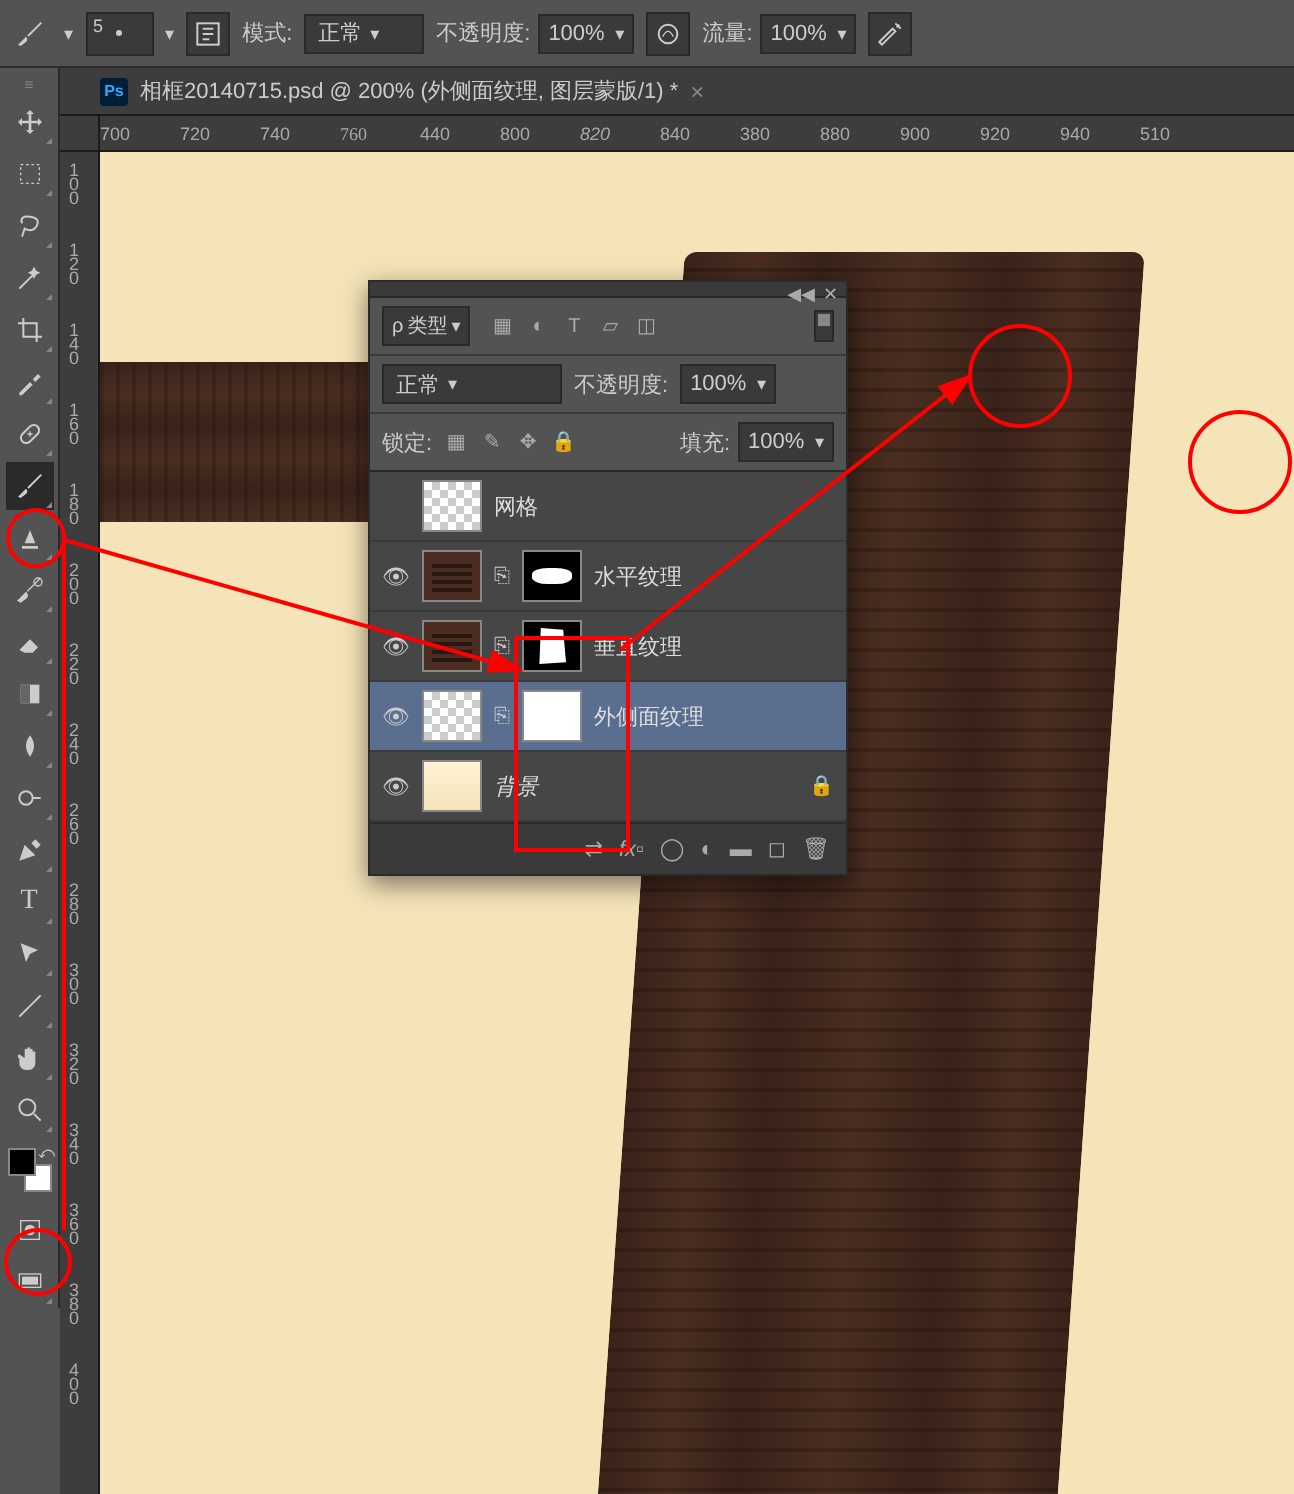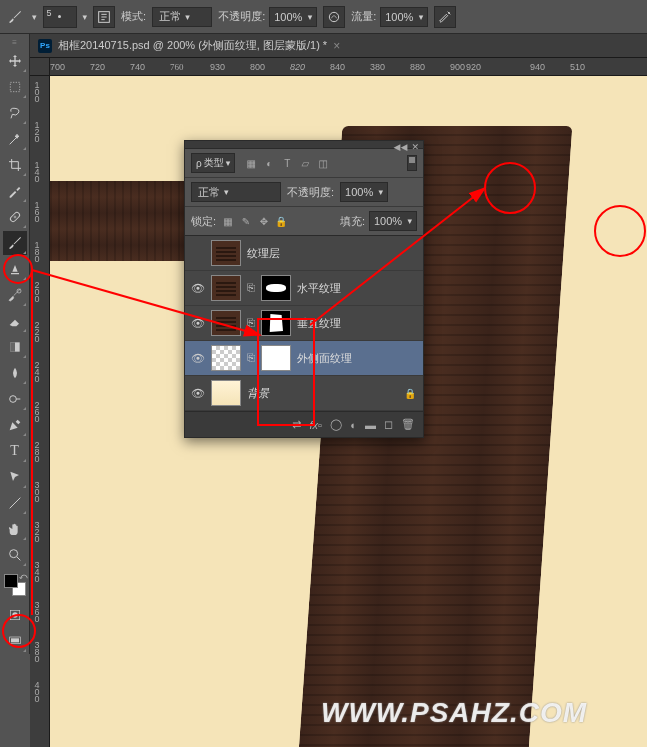--- a/index.html
+++ b/index.html
@@ -25,21 +25,21 @@
 .tool { width: 24px; height: 24px; display: flex; align-items: center; justify-content: center; color: #ccc; cursor: pointer; margin: 1px 0; position: relative; }
 .tool.active { background: #2a2a2a; }
 .tool-tri { position: absolute; bottom: 1px; right: 1px; width: 0; height: 0; border-right: 3px solid #888; border-top: 3px solid transparent; }
 .color-swatch { width: 26px; height: 26px; position: relative; margin: 4px 0; }
 .cs-bg { position: absolute; right: 2px; bottom: 2px; width: 14px; height: 14px; background: #fff; border: 1px solid #888; }
 .cs-fg { position: absolute; left: 2px; top: 2px; width: 14px; height: 14px; background: #000; border: 1px solid #888; }
 .mini-swap { position: absolute; top: 0; right: 0; font-size: 8px; color: #ccc; }
 
 
 .doc-area { position: absolute; left: 30px; top: 34px; right: 0; bottom: 0; background: #252525; }
-.doc-tab { height: 24px; background: #3d3d3d; border-bottom: 1px solid #1a1a1a; display: flex; align-items: center; padding: 0 8px; gap: 6px; }
+.doc-tab { height: 24px; background: #3d3d3d; border-bottom: 1px solid #1a1a1a; display: flex; align-items: center; padding: 0 20px; gap: 6px; }
 .ps-icon { width: 14px; height: 14px; background: #001e36; color: #31a8ff; font-size: 8px; font-weight: bold; display: flex; align-items: center; justify-content: center; border-radius: 2px; }
 .tab-close { color: #888; font-size: 12px; }
 
 .ruler-h { position: absolute; left: 20px; top: 24px; right: 0; height: 18px; background: #3d3d3d; border-bottom: 1px solid #1a1a1a; overflow: hidden; }
 .ruler-v { position: absolute; left: 0; top: 42px; width: 20px; bottom: 0; background: #3d3d3d; border-right: 1px solid #1a1a1a; overflow: hidden; }
 .ruler-corner { position: absolute; left: 0; top: 24px; width: 20px; height: 18px; background: #3d3d3d; border-right: 1px solid #1a1a1a; border-bottom: 1px solid #1a1a1a; }
 .tick-h { position: absolute; top: 4px; font-size: 9px; color: #aaa; }
 .tick-v { position: absolute; left: 2px; font-size: 9px; color: #aaa; writing-mode: vertical-rl; text-orientation: upright; letter-spacing: -3px; }
 
 .canvas { position: absolute; left: 20px; top: 42px; right: 0; bottom: 0; background: #f5e4b8; overflow: hidden; }
@@ -298,28 +298,28 @@
     <div class="ps-icon">Ps</div>
     <span>相框20140715.psd @ 200% (外侧面纹理, 图层蒙版/1) *</span>
     <span class="tab-close">×</span>
   </div>
   <div class="ruler-corner"></div>
   <div class="ruler-h" id="ruler-h">
       <span class="tick-h" style="left: 0px;">700</span>
       <span class="tick-h" style="left: 40px;">720</span>
       <span class="tick-h" style="left: 80px;">740</span>
       <span class="tick-h" style="left: 120px; font-family: Liberation Serif, serif;">760</span>
-      <span class="tick-h" style="left: 160px;">930</span>
+      <span class="tick-h" style="left: 160px;">440</span>
       <span class="tick-h" style="left: 200px;">800</span>
       <span class="tick-h" style="left: 240px; font-style: italic;">820</span>
       <span class="tick-h" style="left: 280px;">840</span>
       <span class="tick-h" style="left: 320px;">380</span>
       <span class="tick-h" style="left: 360px;">880</span>
       <span class="tick-h" style="left: 400px;">900</span>
-      <span class="tick-h" style="left: 416px;">920</span>
+      <span class="tick-h" style="left: 440px;">920</span>
       <span class="tick-h" style="left: 480px;">940</span>
       <span class="tick-h" style="left: 520px;">510</span>
       <span class="tick-h" style="left: 560px; margin-left: 41px;">980</span>
     </div>
   <div class="ruler-v" id="ruler-v">
       <span class="tick-v" style="top: 4px;">100</span>
       <span class="tick-v" style="top: 44px;">120</span>
       <span class="tick-v" style="top: 84px;">140</span>
       <span class="tick-v" style="top: 124px;">160</span>
       <span class="tick-v" style="top: 164px;">180</span>
@@ -331,21 +331,20 @@
       <span class="tick-v" style="top: 404px;">300</span>
       <span class="tick-v" style="top: 444px;">320</span>
       <span class="tick-v" style="top: 484px;">340</span>
       <span class="tick-v" style="top: 524px;">360</span>
       <span class="tick-v" style="top: 564px;">380</span>
       <span class="tick-v" style="top: 604px;">400</span>
     </div>
   <div class="canvas">
     <div class="wood-h"></div>
     <div class="wood-v"></div>
-    <div class="watermark">WWW.PSAHZ.COM</div>
   </div>
 </div>
 
 <div class="layers-panel">
   <div class="lp-grip">
     <div class="lp-controls">
         <span>◀◀</span>
         <span>✕</span>
       </div>
   </div>
@@ -385,22 +384,22 @@
     </div>
     <span class="label" style="margin-left:auto">填充:</span>
     <div class="num-input">
       <span>100%</span>
         <span class="chev">▾</span>
     </div>
   </div>
   <div class="lp-layers" id="lp-layers">
       <div class="layer-row">
         <div class="eye"></div>
-        <div class="thumb wood"></div>
-        <span class="layer-name">纹理层</span>
+        <div class="thumb checker"></div>
+        <span class="layer-name">网格</span>
       </div>
       <div class="layer-row">
         <div class="eye">👁</div>
         <div class="thumb wood"></div>
         <span class="mask-link">⎘</span>
         <div class="mask-thumb mask-shape1"></div>
         <span class="layer-name">水平纹理</span>
       </div>
       <div class="layer-row">
         <div class="eye">👁</div>

